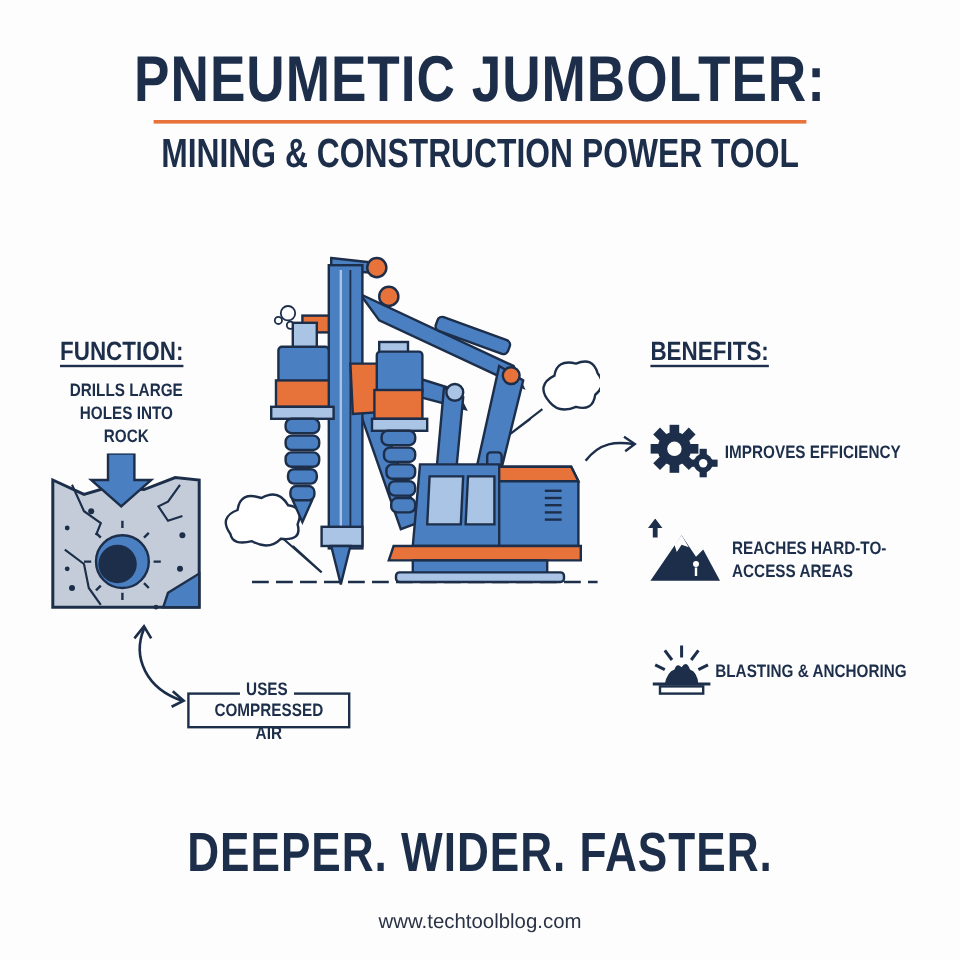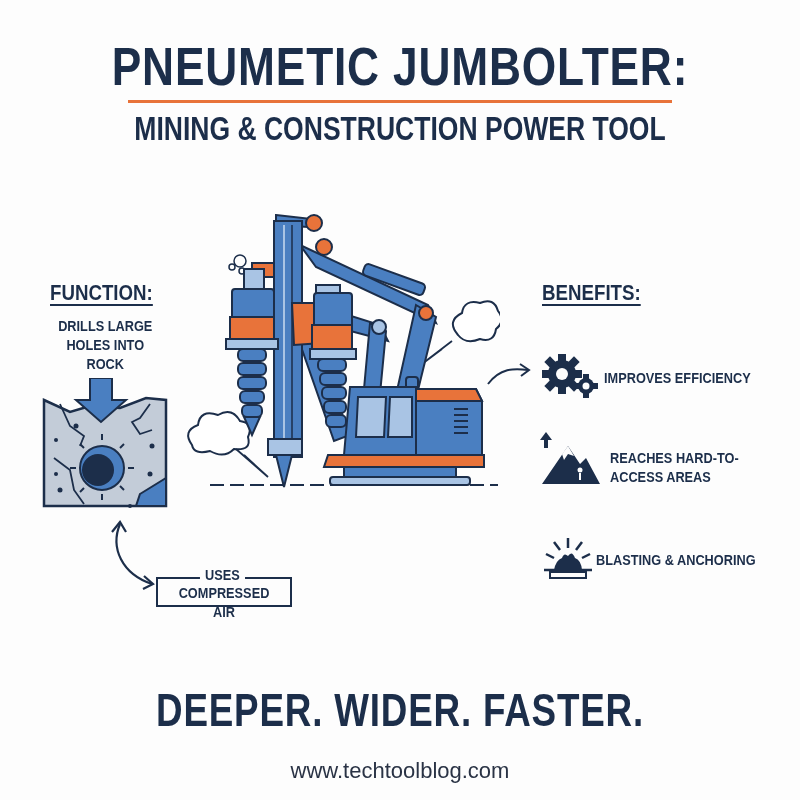--- a/index.html
+++ b/index.html
@@ -10,21 +10,21 @@
   .title { left:0; width:800px; top:36px; text-align:center; font-size:54px; font-weight:bold;
            letter-spacing:1px; transform:scaleX(0.82); transform-origin:center; line-height:60px; }
   .title-rule { left:128px; width:544px; top:100px; height:3px; background:#e8733a; }
   .subtitle { left:0; width:800px; top:106px; text-align:center; font-size:34px; font-weight:bold;
               transform:scaleX(0.78); line-height:44px; }
   .section-head { font-size:22px; font-weight:bold; text-decoration:underline; text-underline-offset:4px;
                   transform:scaleX(0.85); transform-origin:left; }
   .small-cap { font-size:15px; font-weight:bold; transform:scaleX(0.85); line-height:19px; }
   .tagline { left:0; width:800px; top:682px; text-align:center; font-size:46px; font-weight:bold;
              transform:scaleX(0.8); line-height:56px; letter-spacing:1px; }
-  .url { left:0; width:800px; top:758px; text-align:center; font-size:22px; color:#2a3345; }
+  .url { left:0; width:800px; top:758px; text-align:center; font-size:17px; color:#2a3345; }
   .air-box { left:156px; top:577px; width:132px; height:26px; border:2px solid #1c2e4a; }
   .air-uses { left:196px; top:565px; background:#fdfdfd; padding:0 6px; }
   .air-text { left:156px; top:583px; width:136px; text-align:center; }
 </style>
 </head>
 <body>
 
 <div class="abs title cond">PNEUMETIC JUMBOLTER:</div>
 <div class="abs title-rule"></div>
 <div class="abs subtitle cond">MINING &amp; CONSTRUCTION POWER TOOL</div>

